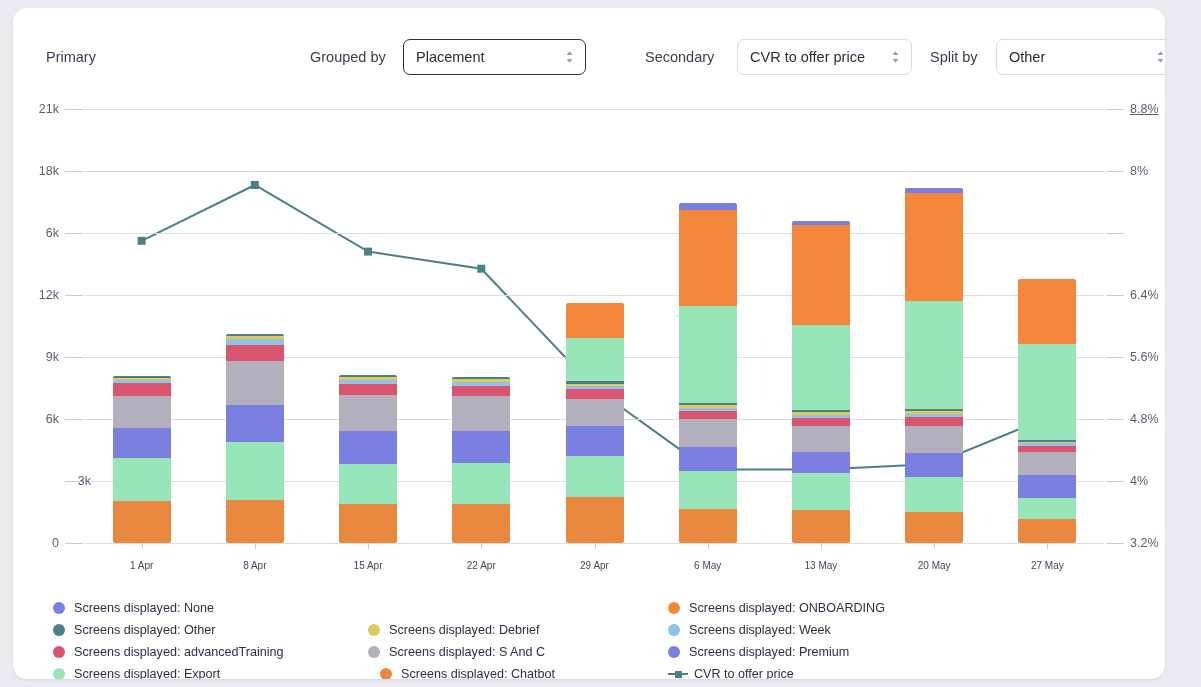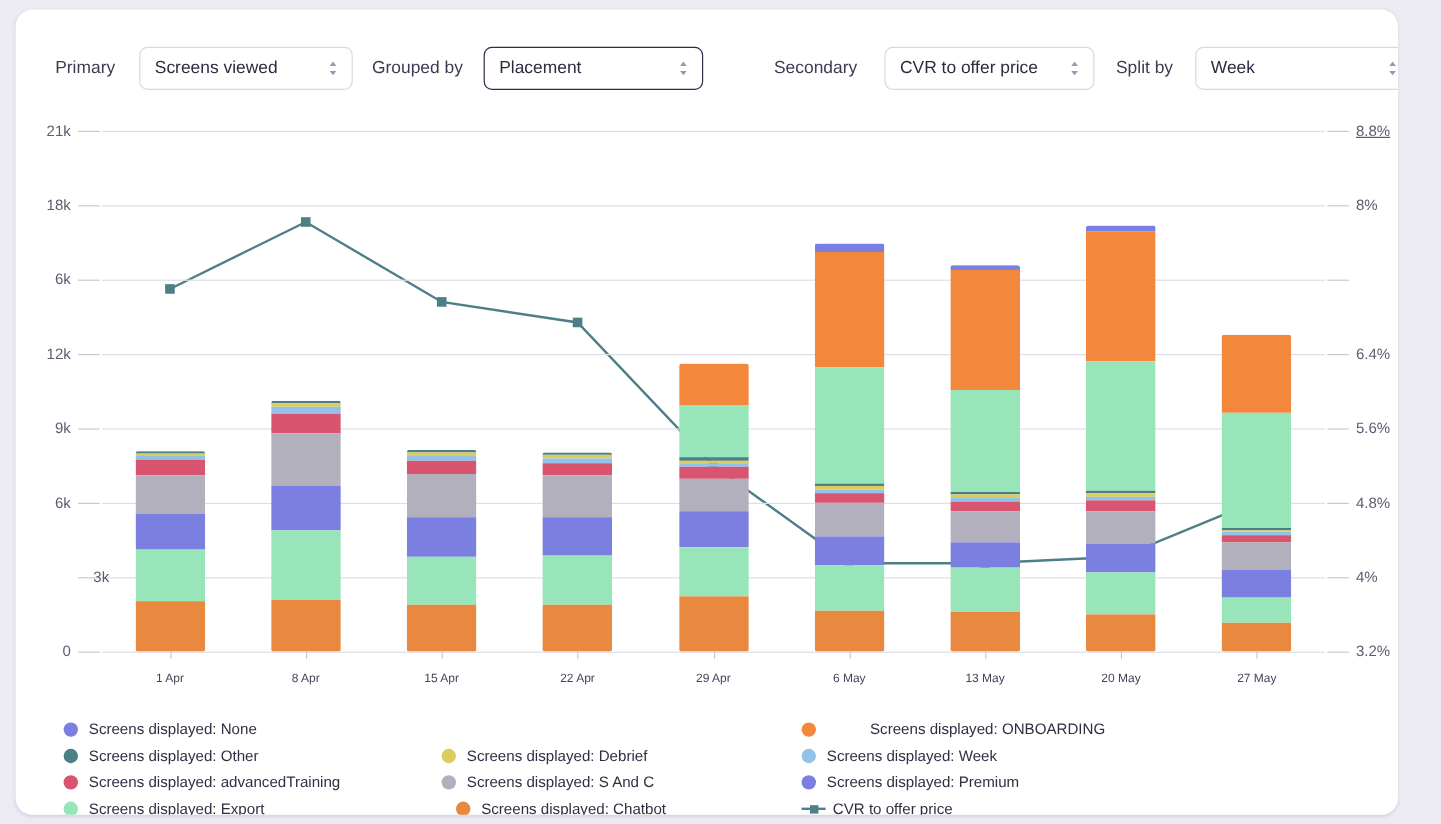--- a/index.html
+++ b/index.html
@@ -93,29 +93,20 @@
     position:absolute;left:7px;top:3px;width:7px;height:7px;
   }
 </style>
 </head>
 <body>
 
 <div id="card">
 
   <div id="toolbar">
       <div class="ctrl-label" style="position: absolute; left: 33px; top: 41px;">Primary</div>
-      <div class="select" style="position: absolute; left: 103px; top: 31px; width: 178px;">
-        <span>Screens viewed</span>
-        <span class="chev">
-          <svg width="9" height="16" viewBox="0 0 9 16">
-            <path d="M4.5 2.2 L7.3 5.9 L1.7 5.9 Z" fill="#9a9aae"></path>
-            <path d="M4.5 13.8 L7.3 10.1 L1.7 10.1 Z" fill="#9a9aae"></path>
-          </svg>
-        </span>
-      </div>
       <div class="ctrl-label" style="position: absolute; left: 297px; top: 41px;">Grouped by</div>
       <div class="select focused" style="position: absolute; left: 390px; top: 31px; width: 183px;">
         <span>Placement</span>
         <span class="chev">
           <svg width="9" height="16" viewBox="0 0 9 16">
             <path d="M4.5 2.2 L7.3 5.9 L1.7 5.9 Z" fill="#9a9aae"></path>
             <path d="M4.5 13.8 L7.3 10.1 L1.7 10.1 Z" fill="#9a9aae"></path>
           </svg>
         </span>
       </div>
@@ -124,21 +115,21 @@
         <span>CVR to offer price</span>
         <span class="chev">
           <svg width="9" height="16" viewBox="0 0 9 16">
             <path d="M4.5 2.2 L7.3 5.9 L1.7 5.9 Z" fill="#9a9aae"></path>
             <path d="M4.5 13.8 L7.3 10.1 L1.7 10.1 Z" fill="#9a9aae"></path>
           </svg>
         </span>
       </div>
       <div class="ctrl-label" style="position: absolute; left: 917px; top: 41px;">Split by</div>
       <div class="select" style="position: absolute; left: 983px; top: 31px; width: 181px;">
-        <span>Week</span>
+        <span>Other</span>
         <span class="chev">
           <svg width="9" height="16" viewBox="0 0 9 16">
             <path d="M4.5 2.2 L7.3 5.9 L1.7 5.9 Z" fill="#9a9aae"></path>
             <path d="M4.5 13.8 L7.3 10.1 L1.7 10.1 Z" fill="#9a9aae"></path>
           </svg>
         </span>
       </div>
     </div>
 
   <div id="plot">
@@ -339,21 +330,21 @@
         <span>Screens displayed: Debrief</span>
       </div>
       <div class="lg" style="left: 355px; top: 59px;">
         <span class="swatch" style="background: rgb(178, 176, 189);"></span>
         <span>Screens displayed: S And C</span>
       </div>
       <div class="lg" style="left: 367px; top: 81px;">
         <span class="swatch" style="background: rgb(232, 137, 63);"></span>
         <span>Screens displayed: Chatbot</span>
       </div>
-      <div class="lg" style="left: 655px; top: 15px; gap: 36px;">
+      <div class="lg" style="left: 655px; top: 15px;">
         <span class="swatch" style="background: rgb(243, 136, 61);"></span>
         <span>Screens displayed: ONBOARDING</span>
       </div>
       <div class="lg" style="left: 655px; top: 37px;">
         <span class="swatch" style="background: rgb(146, 194, 232);"></span>
         <span>Screens displayed: Week</span>
       </div>
       <div class="lg" style="left: 655px; top: 59px;">
         <span class="swatch" style="background: rgb(123, 127, 224);"></span>
         <span>Screens displayed: Premium</span>

